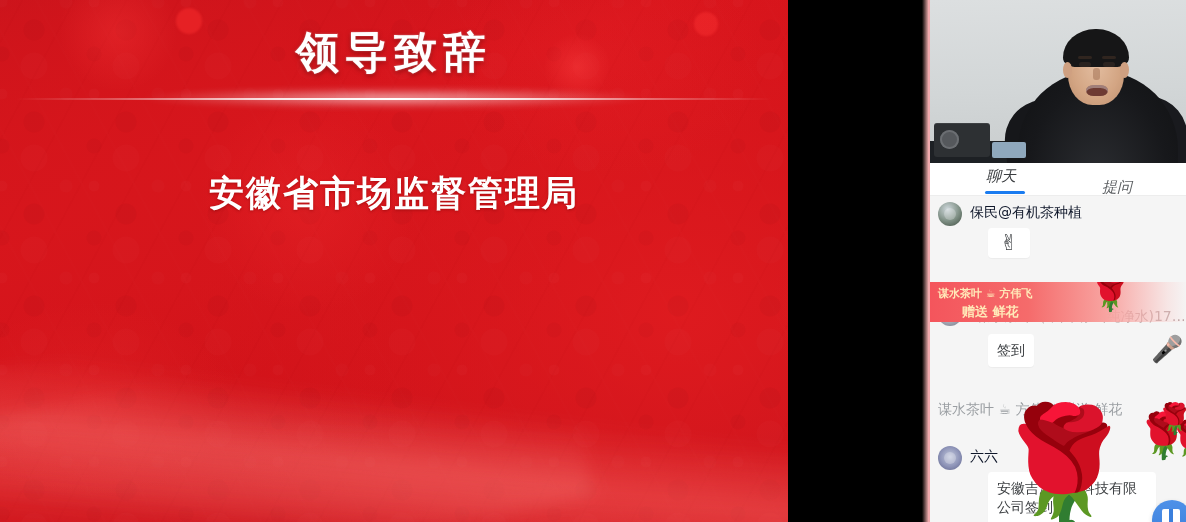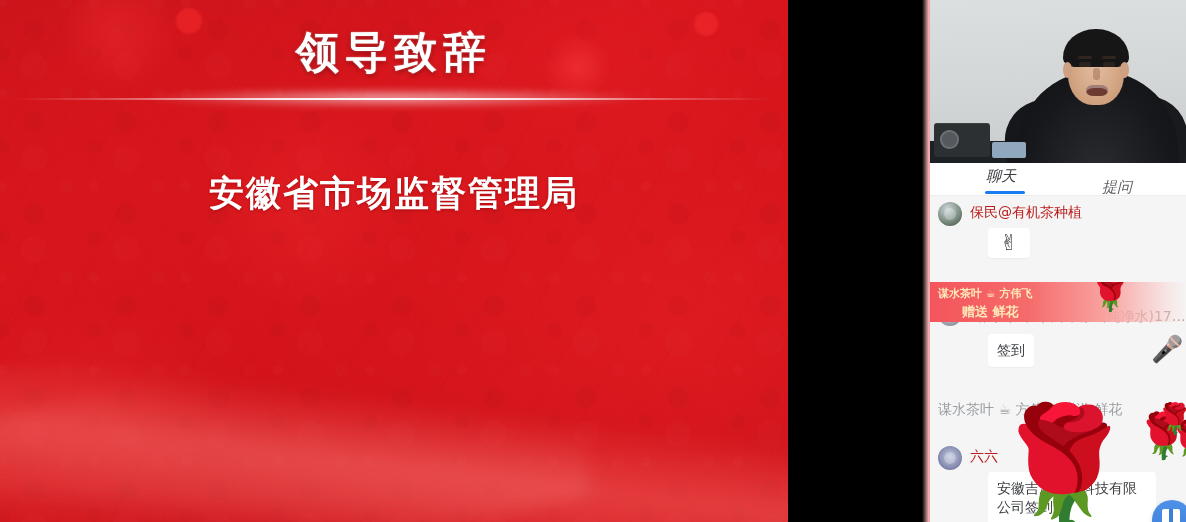--- a/index.html
+++ b/index.html
@@ -271,21 +271,21 @@
     width: 24px; height: 24px; border-radius: 50%;
     overflow: hidden;
     background: #b9c3c8;
   }
   .avatar.a1 { background: radial-gradient(circle at 40% 30%, #cfd8dc 0%, #7d8e83 55%, #3c4a3e 100%); }
   .avatar.a2 { background: radial-gradient(circle at 50% 45%, #c3c9dd 0%, #8d93b7 55%, #5b5f86 100%); }
   .avatar.a3 { background: radial-gradient(circle at 45% 35%, #e8e9ec 0%, #aeb2bd 52%, #6f7381 100%); }
   .avatar .dot { position:absolute; left: 6px; top: 6px; width: 12px; height: 12px; border-radius: 50%; background: rgba(255,255,255,.25); }
   .uname {
     position: absolute; left: 32px; top: 2px;
-    font-size: 14px; color: #b91c1c;
+    font-size: 14px; color: #0f172a;
     font-family: "DejaVu Sans", "Liberation Sans", sans-serif;
     white-space: nowrap;
   }
   .bubble {
     position: absolute; left: 50px; top: 26px;
     background: #ffffff;
     border-radius: 4px;
     padding: 7px 9px;
     font-size: 14px;
     color: #3c3f42;

